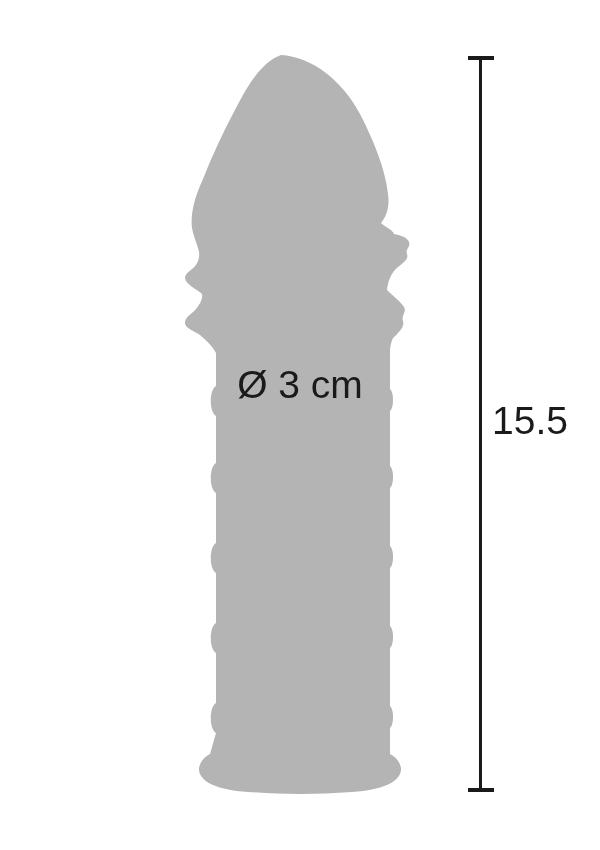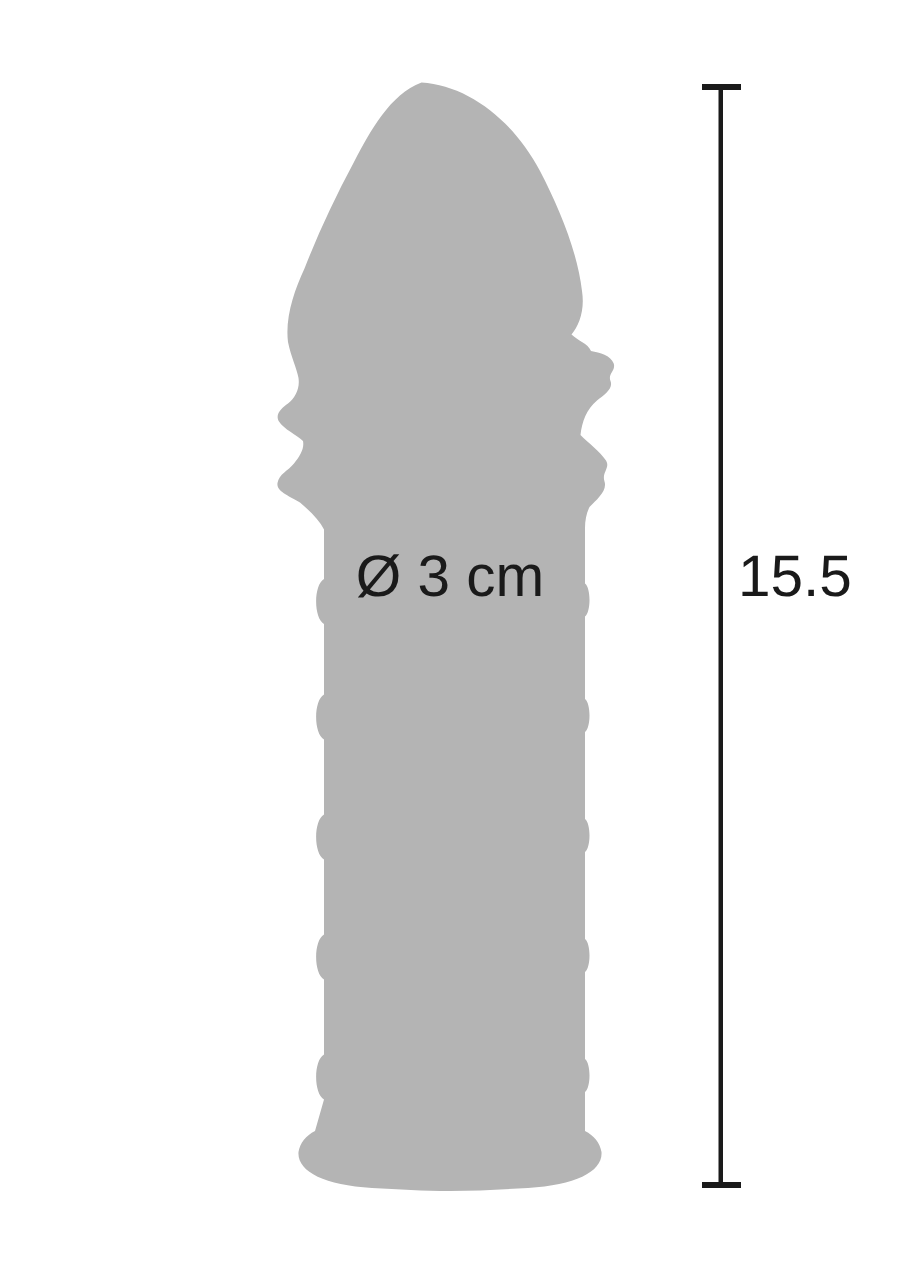--- a/index.html
+++ b/index.html
@@ -48,21 +48,21 @@
     left: 468px;
     width: 26px;
     height: 4px;
     background: #1a1a1a;
   }
   .measure-cap.top { top: 56px; }
   .measure-cap.bottom { top: 788px; }
   .length-label {
     position: absolute;
     left: 492px;
-    top: 364px;
+    top: 400px;
     display: flex;
     flex-direction: row;
     font-size: 39px;
     line-height: 42px;
     font-weight: 500;
     color: #1a1a1a;
     white-space: nowrap;
   }
 </style>
 </head>

